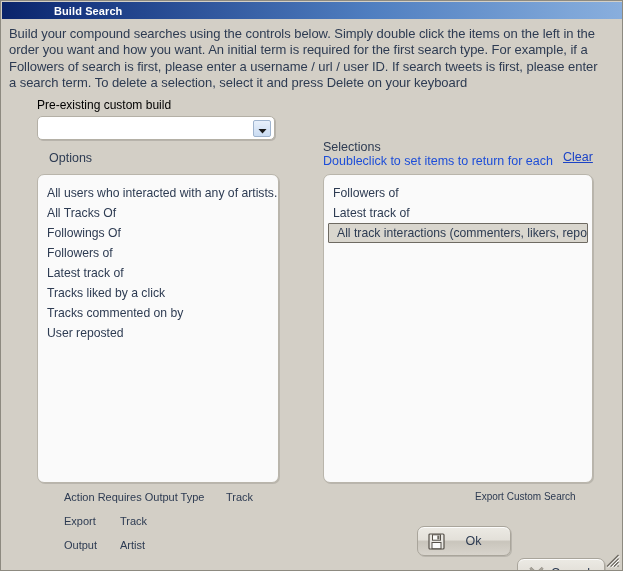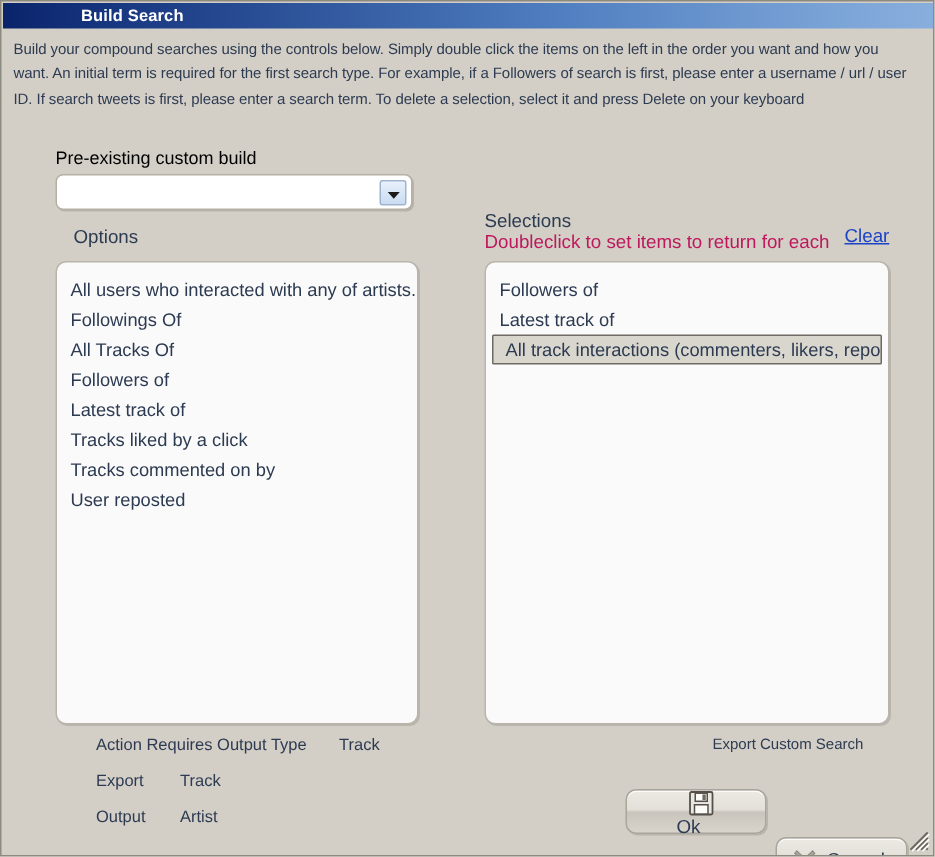--- a/index.html
+++ b/index.html
@@ -57,21 +57,21 @@
     align-items: center;
     justify-content: center;
   }
   #close-button svg { display:block; }
 
   
   #instructions {
     position: absolute;
     left: 8px; top: 25px;
     width: 598px;
-    font-size: 10px;
+    font-size: 13px;
     line-height: 16.4px;
     color: #2d3b52;
     letter-spacing: -0.05px;
   }
 
   
   #combo-label {
     position: absolute;
     left: 36px; top: 97px;
     font-size: 12px;
@@ -118,21 +118,21 @@
   #selections-label {
     position: absolute;
     left: 322px; top: 139px;
     font-size: 12.5px;
     color: #2d3b52;
   }
   #selections-sub {
     position: absolute;
     left: 322px; top: 153px;
     font-size: 12.5px;
-    color: #be185d;
+    color: #1d4ed8;
   }
   #clear-link {
     position: absolute;
     left: 562px; top: 149px;
     font-size: 12.5px;
     color: #1b43c6;
     text-decoration: underline;
     cursor: pointer;
   }
 
@@ -196,21 +196,21 @@
     height: 30px;
     background: linear-gradient(to bottom, #eceae4 0%, #e3e0d9 45%, #c9c5bc 52%, #d8d4cc 100%);
     border: 1px solid #a9a59b;
     border-radius: 7px;
     box-sizing: border-box;
     box-shadow: 1px 1px 0 rgba(120,116,108,0.28), inset 0 1px 0 rgba(255,255,255,0.85);
     display: flex;
     align-items: center;
     cursor: pointer;
   }
-  #ok-button     { left: 416px; top: 525px; width: 94px; flex-direction: column; }
+  #ok-button     { left: 416px; top: 525px; width: 94px; }
   #cancel-button { left: 516px; top: 525px; width: 88px; margin-top: 32px; }
   .btn-icon {
     width: 22px;
     margin-left: 7px;
     display: flex;
     align-items: center;
     justify-content: center;
   }
   .btn-label {
     flex: 1;
@@ -258,22 +258,22 @@
     </div>
   </div>
 
   <div id="options-label">Options</div>
   <div id="selections-label">Selections</div>
   <div id="selections-sub">Doubleclick to set items to return for each</div>
   <div id="clear-link">Clear</div>
 
   <div id="options-list" class="listbox">
       <div class="list-item">All users who interacted with any of artists...</div>
+      <div class="list-item">All Tracks Of</div>
       <div class="list-item">Followings Of</div>
-      <div class="list-item">All Tracks Of</div>
       <div class="list-item">Followers of</div>
       <div class="list-item">Latest track of</div>
       <div class="list-item">Tracks liked by a click</div>
       <div class="list-item">Tracks commented on by</div>
       <div class="list-item">User reposted</div>
     </div>
 
   <div id="selections-list" class="listbox">
       <div class="list-item">Followers of</div>
       <div class="list-item">Latest track of</div>

